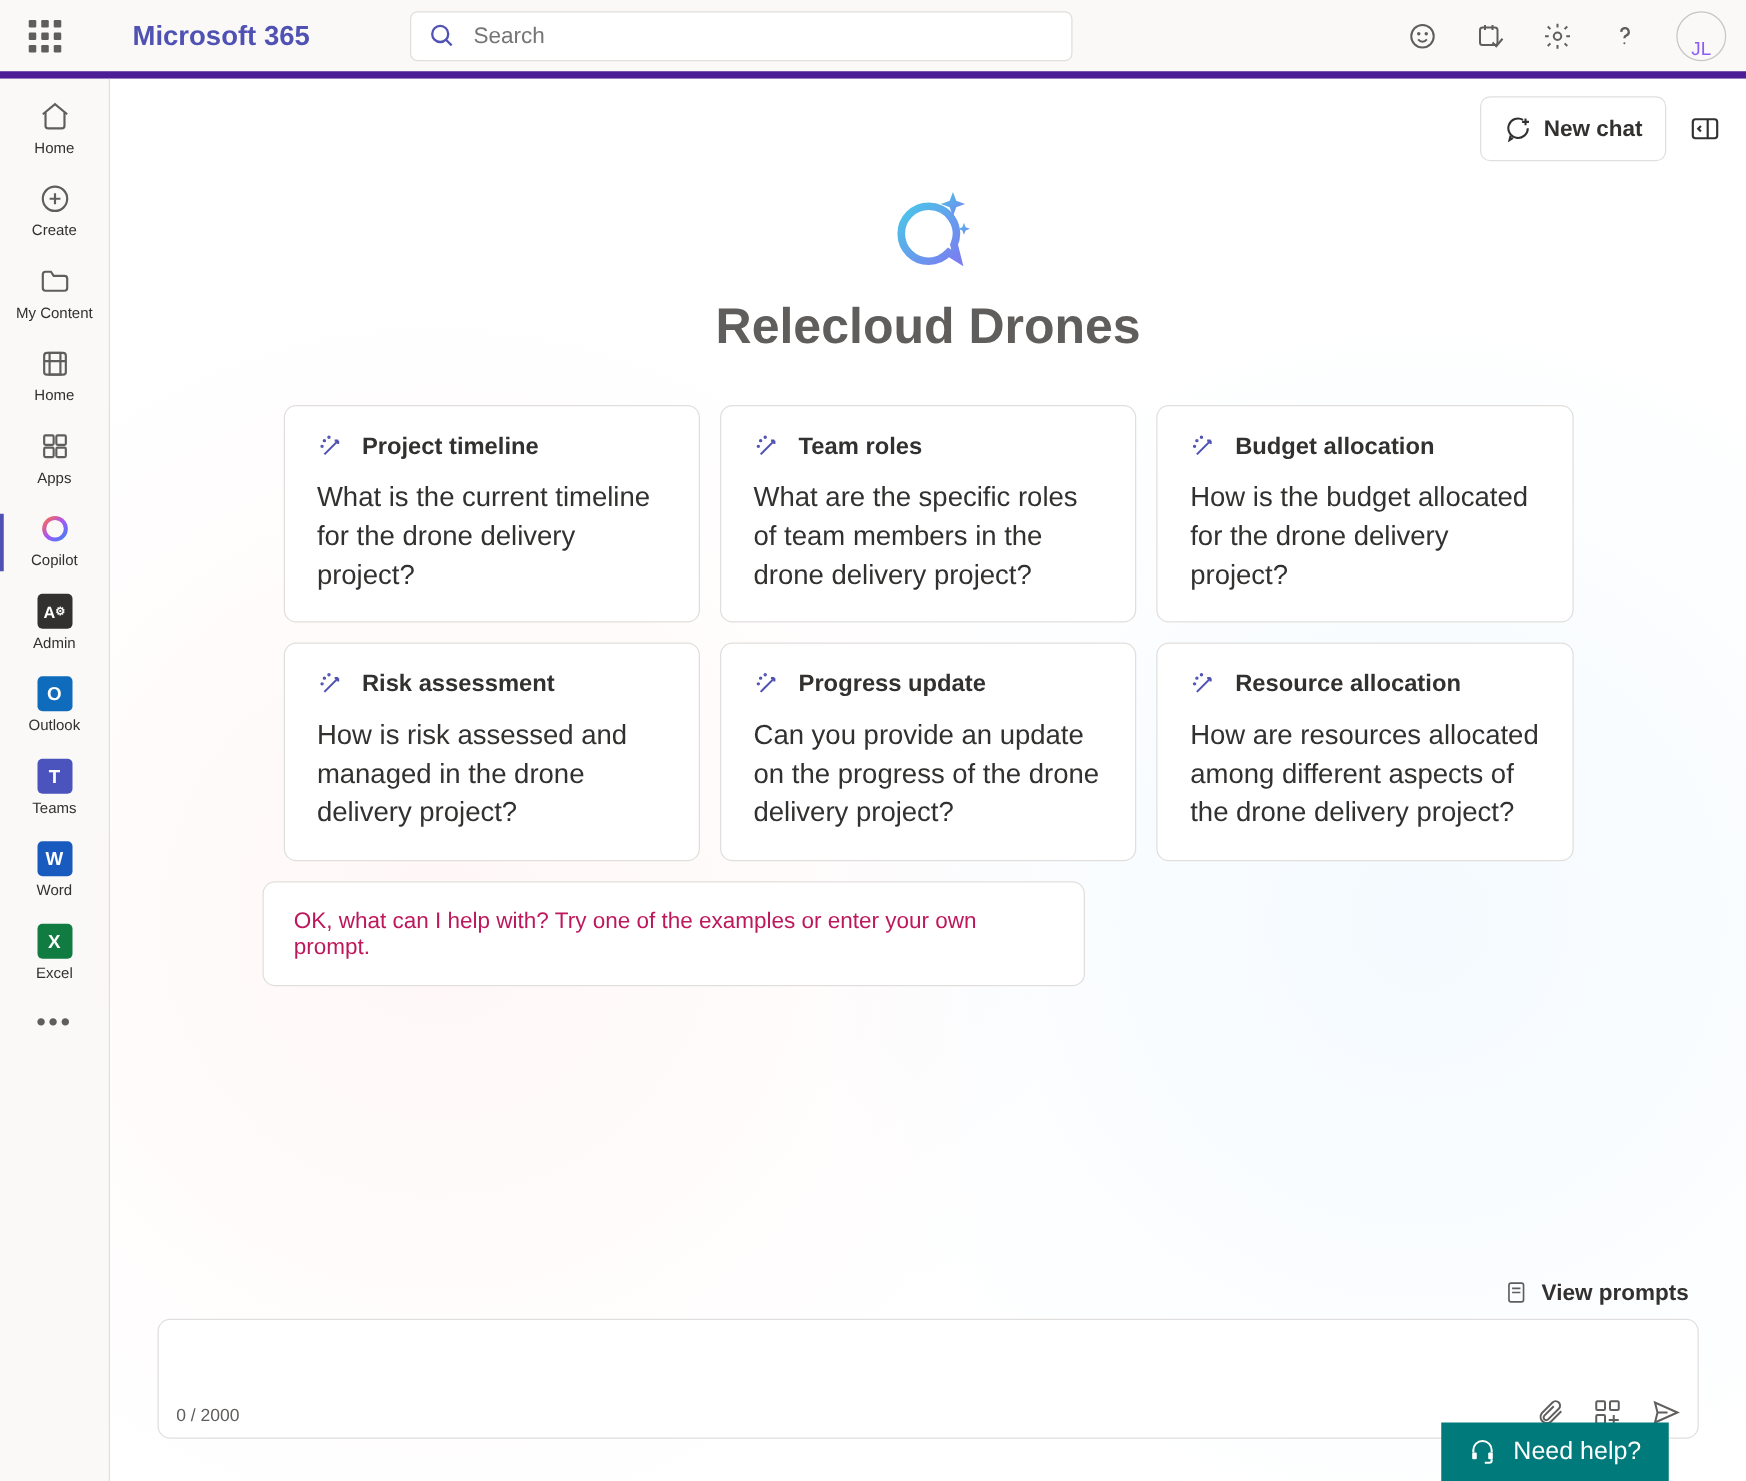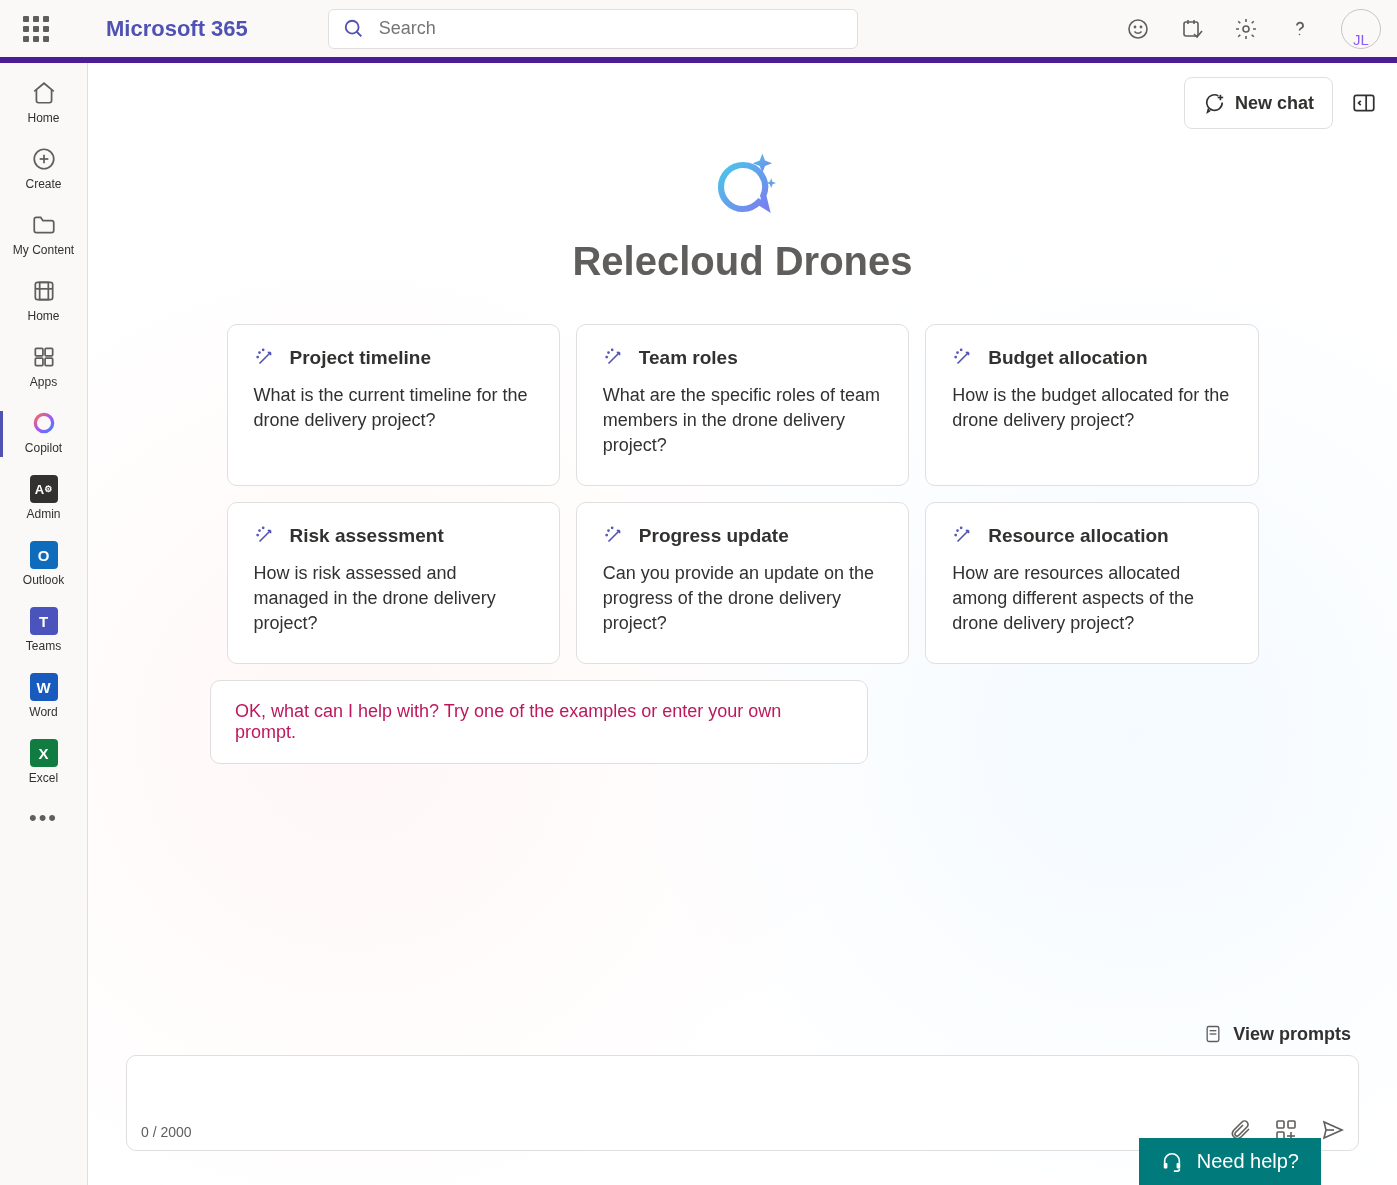--- a/index.html
+++ b/index.html
@@ -101,21 +101,21 @@
       max-width: 1032px; margin: 40px auto 0;
       display: grid; grid-template-columns: repeat(3, 1fr); gap: 16px;
     }
     .card {
       background: #fff; border: 1px solid #e1dfdd; border-radius: 10px;
       padding: 22px 26px; cursor: pointer; min-height: 162px;
     }
     .card-head { display: flex; align-items: flex-start; gap: 14px; margin-bottom: 14px; }
     .wand-icon { width: 22px; height: 22px; }
     .card-title { font-size: 19px; font-weight: 600; color: #323130; }
-    .card-desc { font-size: 18px; color: #323130; line-height: 1.4; }
+    .card-desc { font-size: 22px; color: #323130; line-height: 1.4; }
     .prompt-hint {
       max-width: 658px; margin: 16px 0 0 122px;
       background: #fff; border: 1px solid #e1dfdd; border-radius: 10px;
       padding: 20px 24px; font-size: 18px; color: #be185d;
     }
     .bottom-area {
       position: absolute; bottom: 34px; left: 0; right: 0;
       padding: 0 38px;
     }
     .view-prompts {
@@ -130,23 +130,23 @@
     .composer-counter {
       position: absolute; bottom: 10px; left: 14px;
       font-size: 14px; color: #605e5c;
     }
     .composer-actions {
       position: absolute; bottom: 8px; right: 14px;
       display: flex; align-items: center; gap: 22px;
     }
     .composer-icon { width: 24px; height: 24px; color: #605e5c; cursor: pointer; }
     .need-help {
-      position: absolute; bottom: 0; right: 76px;
+      position: absolute; bottom: 0; right: 62px;
       background: #007a7a; color: #fff;
-      padding: 12px 22px; display: flex; align-items: center; gap: 14px;
+      padding: 12px 22px; display: flex; gap: 14px;
       font-size: 20px; cursor: pointer;
     }
     svg { display: block; }
   </style>
 </head>
 <body>
 
 <div class="header">
   <div class="waffle">
     <div class="waffle-grid">

